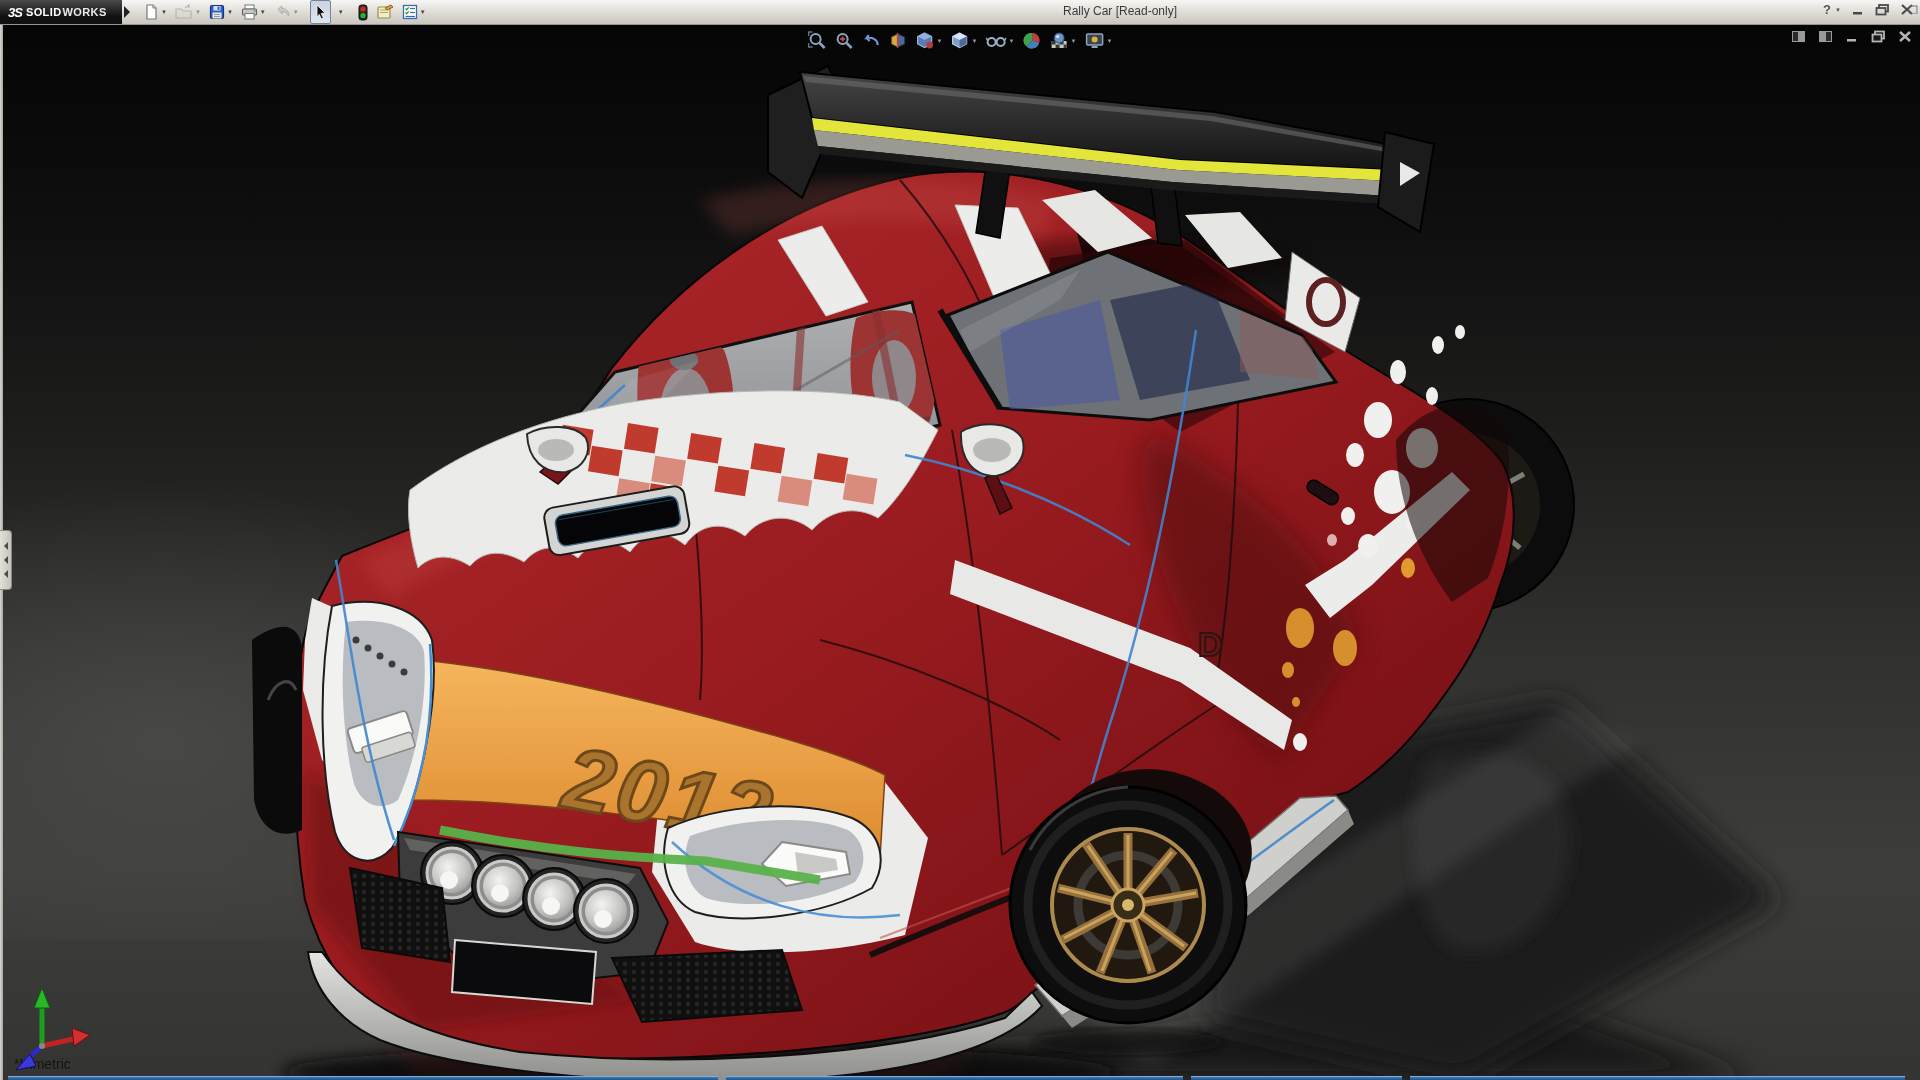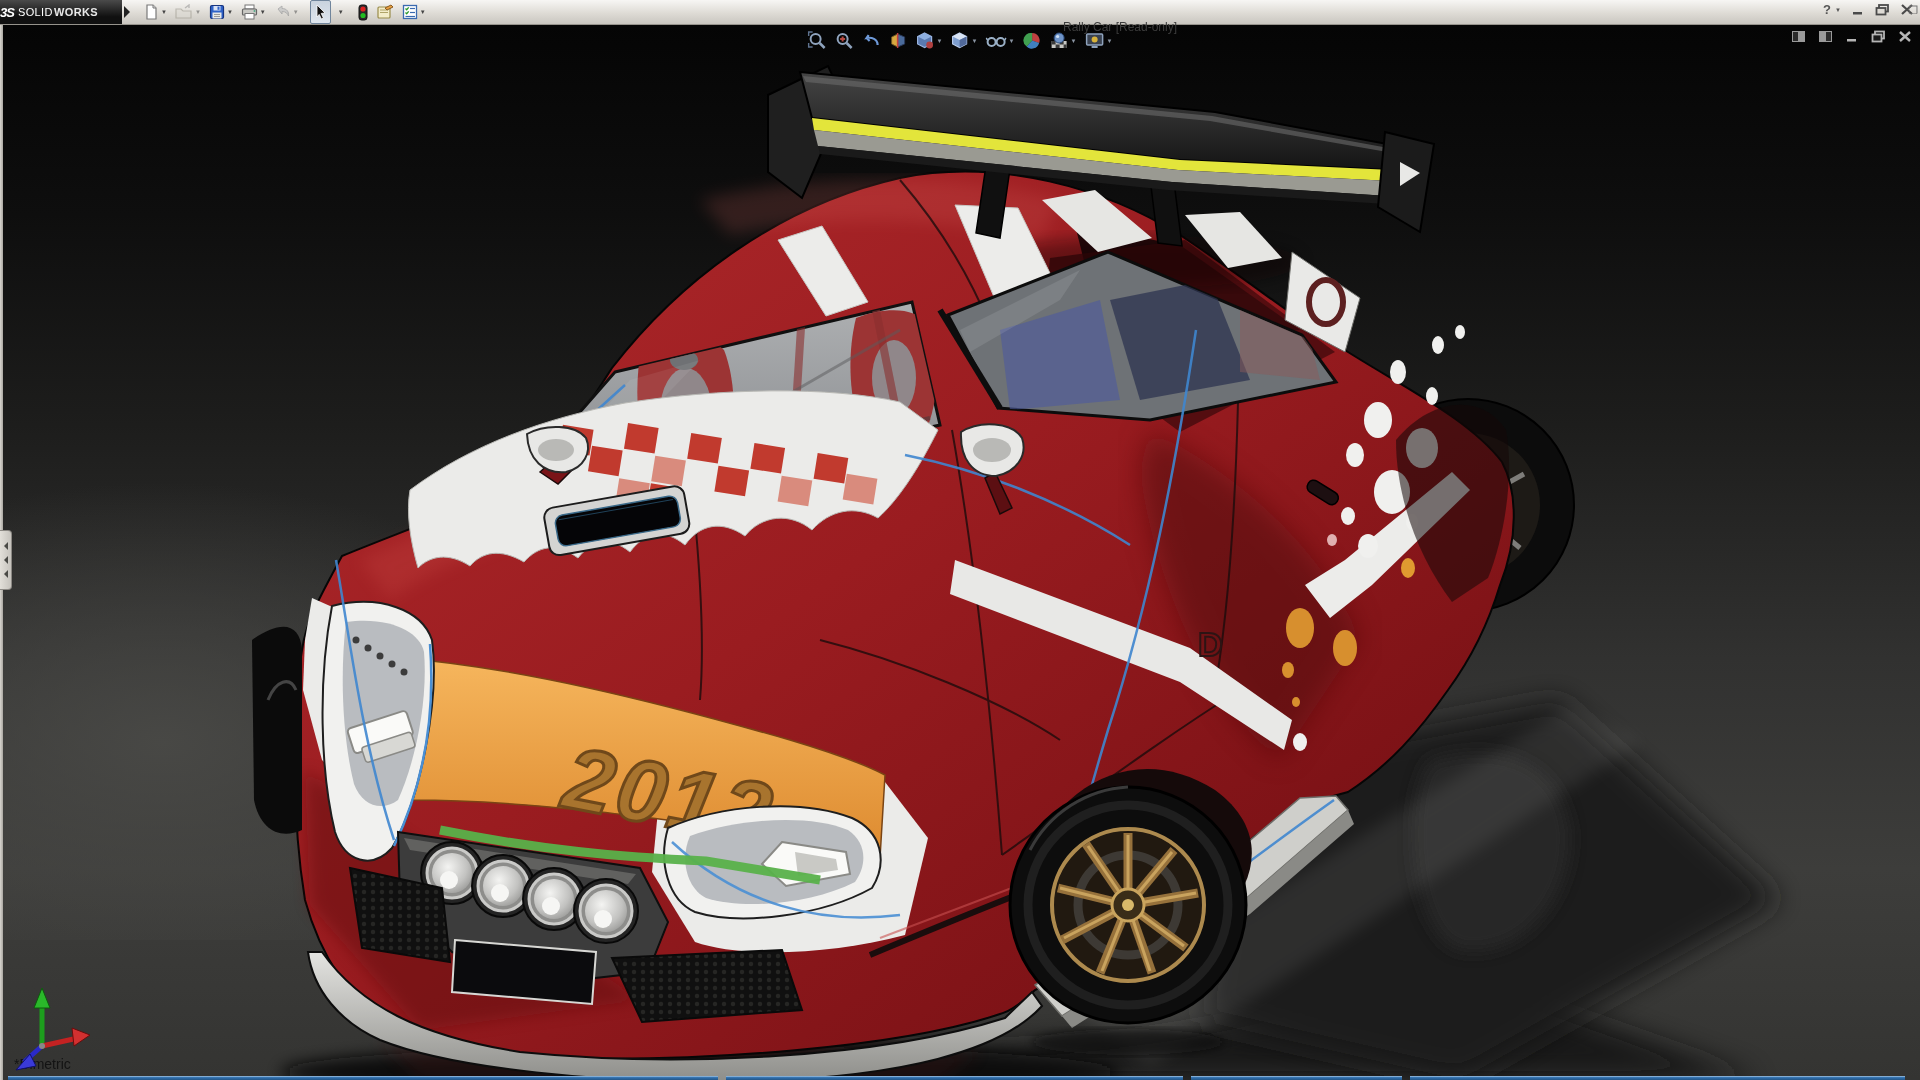--- a/index.html
+++ b/index.html
@@ -3,33 +3,33 @@
 <meta charset="utf-8">
 <style>
   html,body{margin:0;padding:0;width:1920px;height:1080px;overflow:hidden;
     font-family:"Liberation Sans",sans-serif;background:#161616;}
   
   .titlebar{position:absolute;left:0;top:0;width:1920px;height:24px;
     background:linear-gradient(#f7f6f4,#dedbd5 55%,#c9c6c0);
     border-bottom:1px solid #96938c;z-index:50;}
   .logo{position:absolute;left:0;top:0;width:122px;height:24px;
     background:linear-gradient(#4a4a4a,#101010 70%);color:#fff;
-    display:flex;align-items:center;gap:4px;padding-left:0;box-sizing:border-box;}
+    display:flex;align-items:center;gap:4px;padding-left:8px;box-sizing:border-box;}
   .logo .mark{font-style:italic;font-weight:bold;font-size:13px;letter-spacing:-1px;}
-  .logo .solid{font-weight:normal;font-size:11px;letter-spacing:.4px;text-align:center;}
+  .logo .solid{font-weight:bold;font-size:11px;letter-spacing:.4px;text-align:center;}
   .logo .works{font-weight:bold;font-size:11px;letter-spacing:.4px;margin-left:-3px;color:#e8e8e8;}
   .expander{position:absolute;left:124px;top:6px;width:0;height:0;
     border-left:6px solid #222;border-top:6px solid transparent;border-bottom:6px solid transparent;}
   .tbar{position:absolute;left:140px;top:1px;height:22px;display:flex;align-items:center;gap:2px;}
   .tbtn{display:flex;align-items:center;height:20px;padding:1px 2px;border:1px solid transparent;border-radius:2px;}
   .tbtn .dd{font-size:6px;color:#444;margin-left:2px;line-height:1;}
   .tbtn.dis{filter:grayscale(.85) opacity(.5);}
   .tbtn.pressed{background:linear-gradient(#c9d3de,#dfe6ee);border:1px solid #70859c;}
   .tsep{width:4px;}
-  .title-text{position:absolute;left:1063px;top:20px;font-size:12px;color:#3c3c3c;z-index:51;}
+  .title-text{position:absolute;left:1063px;top:4px;font-size:12px;color:#3c3c3c;z-index:51;}
   .wctl{position:absolute;right:6px;top:2px;display:flex;align-items:center;gap:10px;z-index:52;}
   .wctl .help{font-size:13px;font-weight:bold;color:#555;}
   .wctl .dd{font-size:6px;color:#555;margin-left:-6px;}
   .corner-glyph{position:absolute;right:-4px;top:2px;font-size:11px;color:#777;}
   .vsvg{position:absolute;left:0;top:24px;width:1920px;height:1056px;}
   .leftframe{position:absolute;left:0;top:24px;width:3px;height:1056px;
     background:linear-gradient(90deg,#d9d6d0,#a9a6a0);z-index:20;}
   .collapse-tab{position:absolute;left:0;top:530px;width:11px;height:58px;
     background:linear-gradient(90deg,#e2dfd9,#c6c3bd);border:1px solid #8c8984;
     border-left:none;border-radius:0 4px 4px 0;z-index:21;

